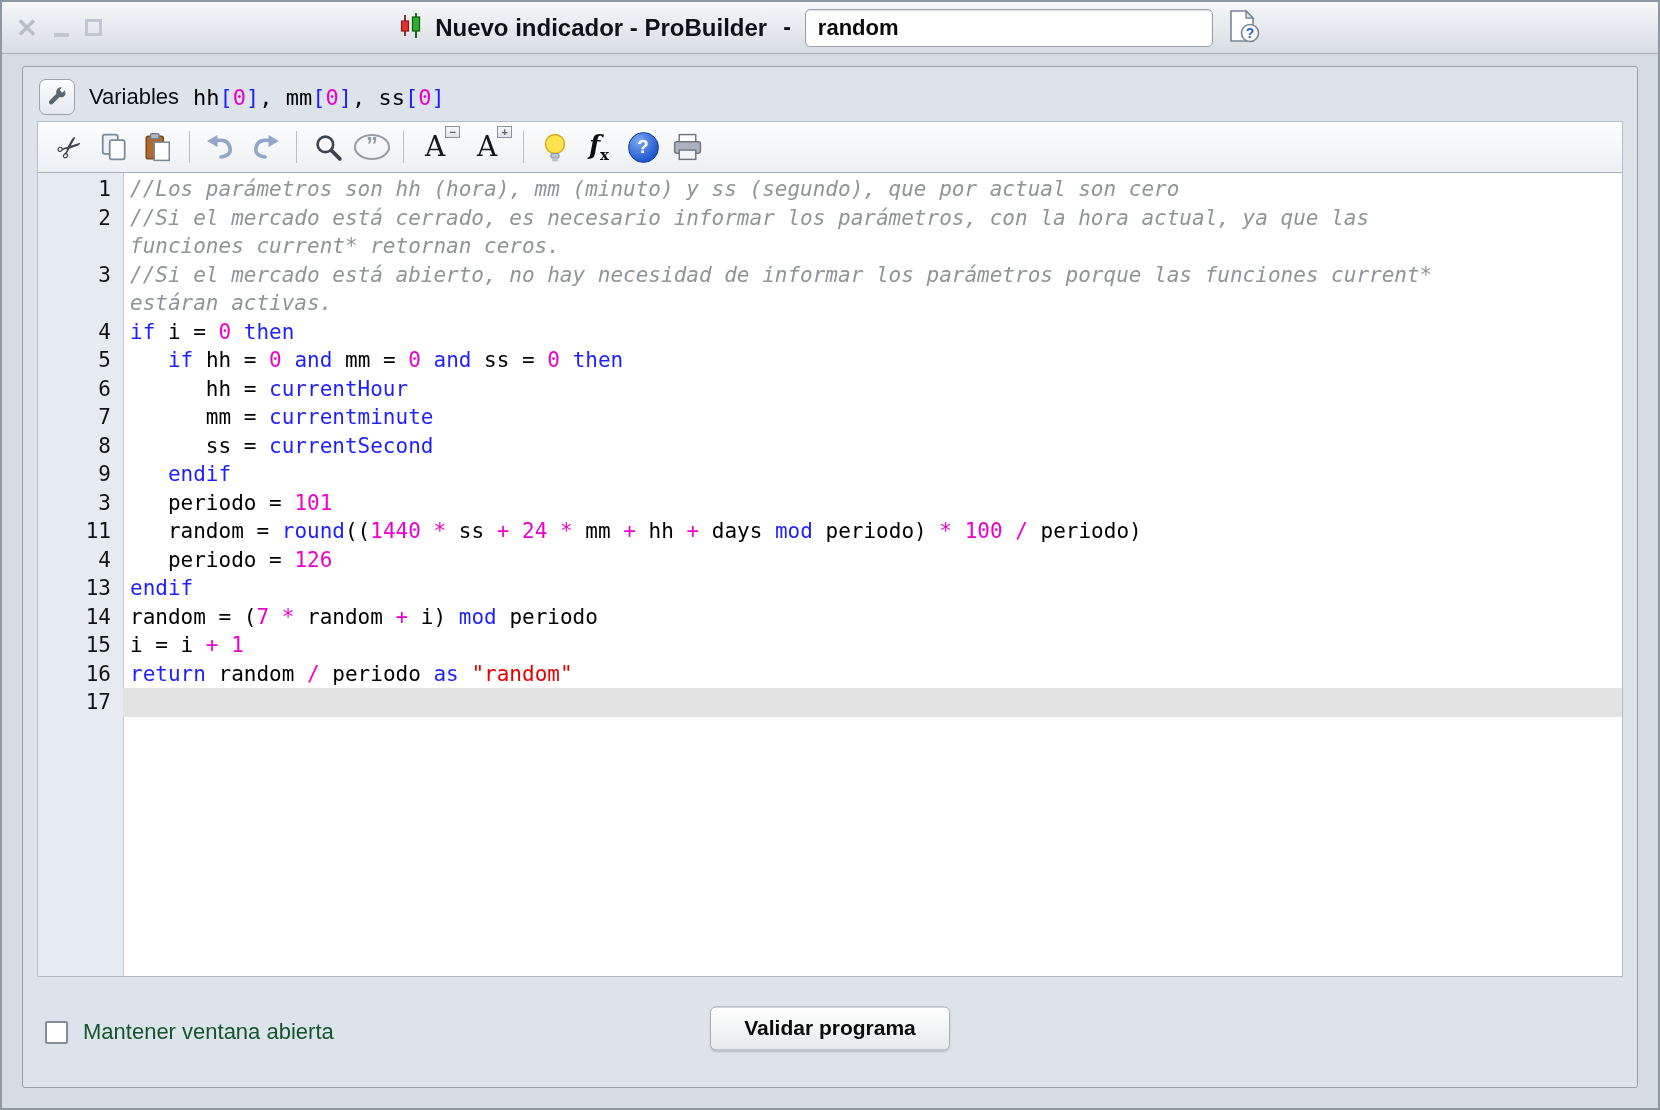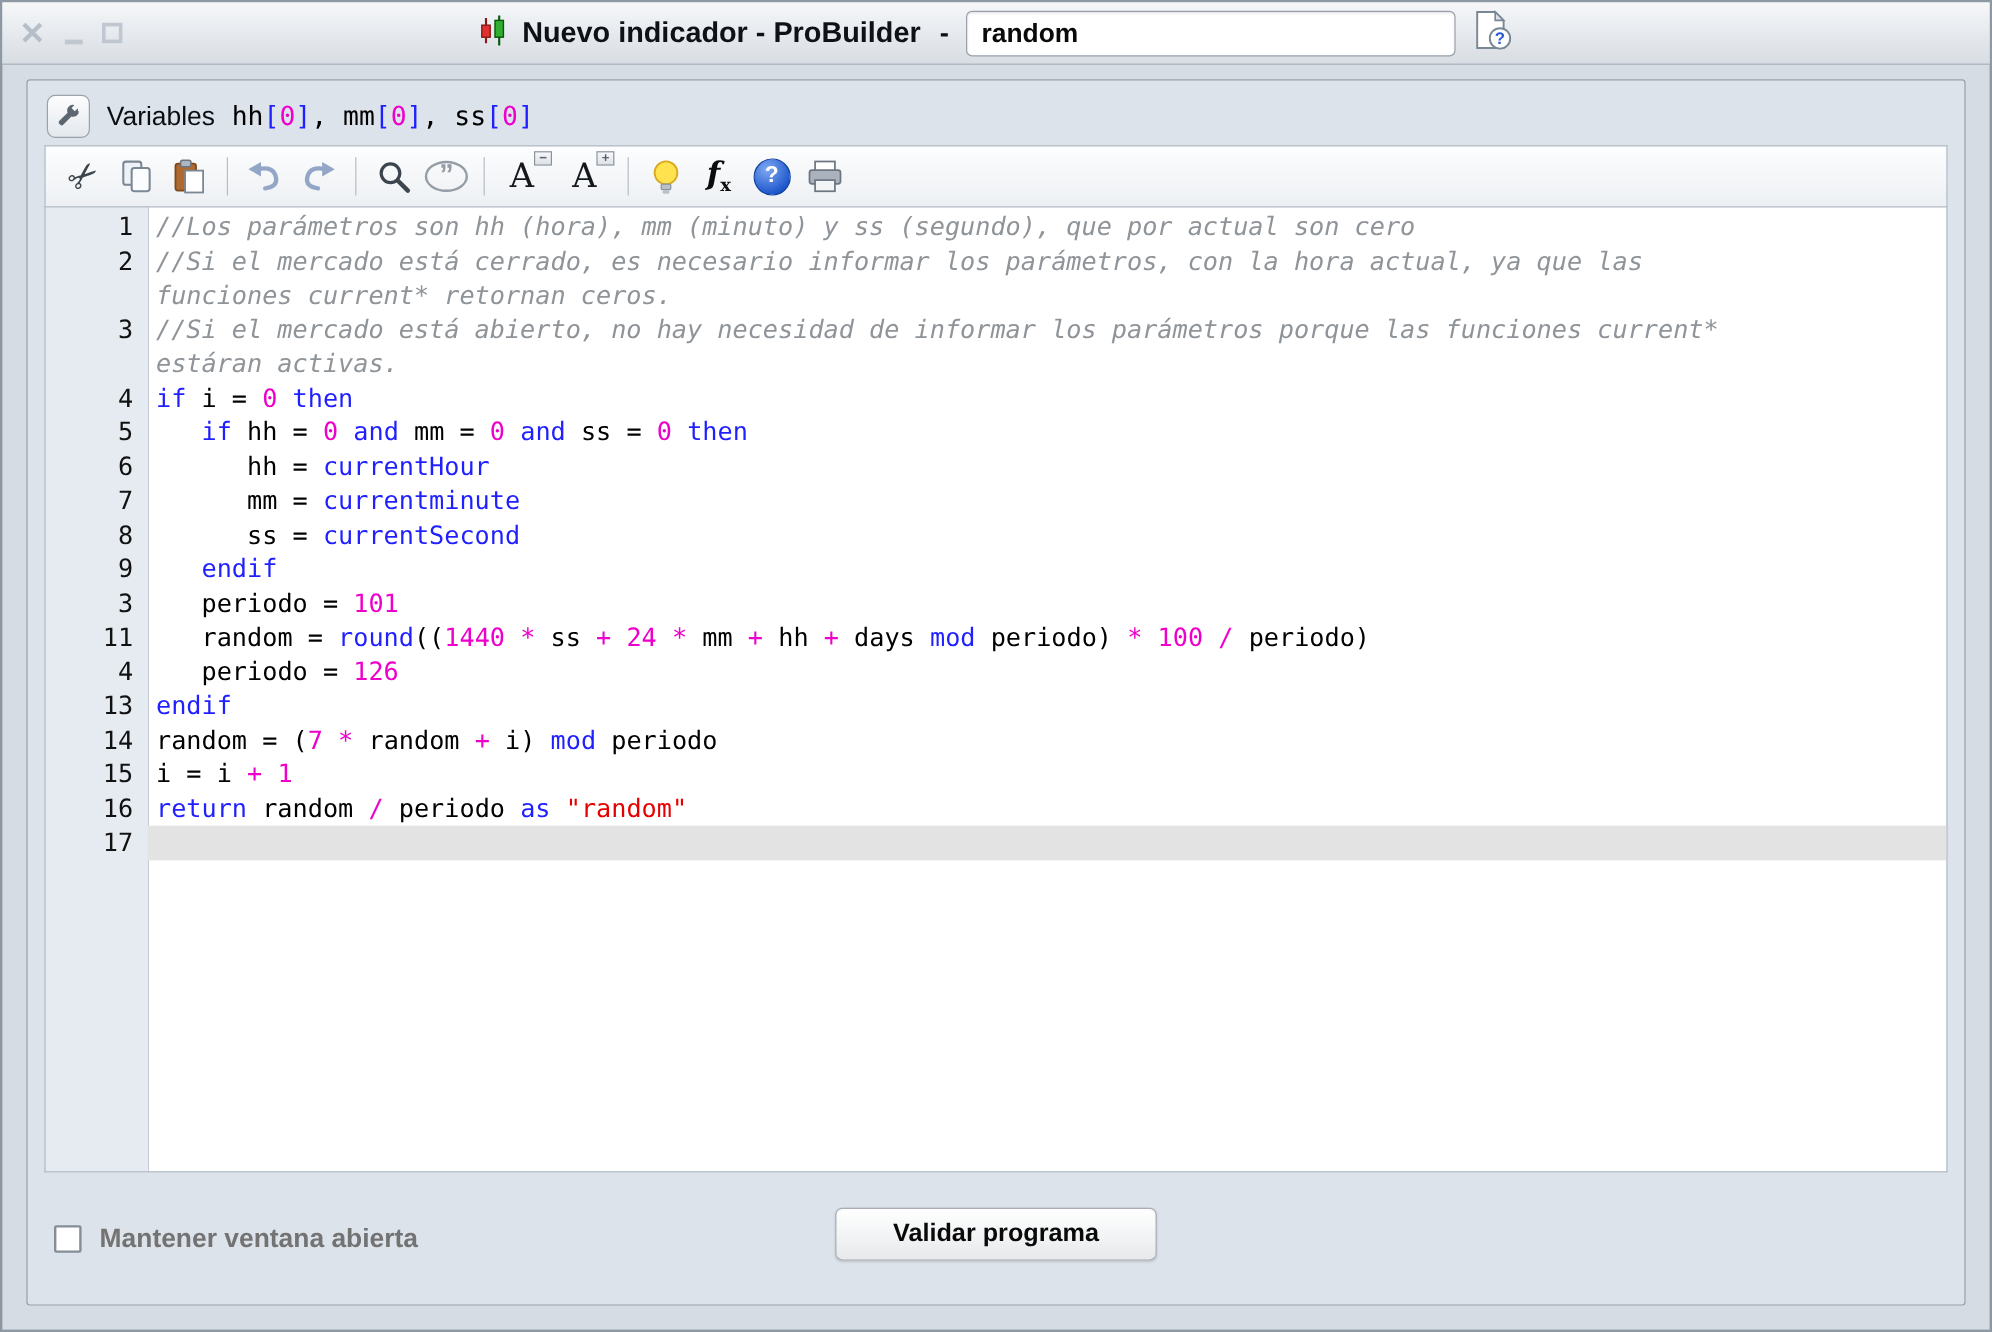--- a/index.html
+++ b/index.html
@@ -68,23 +68,23 @@
   .tok-plain { color:#000; }
   .tok-kw { color:#1f1fff; }
   .tok-num { color:#ee00cc; }
   .tok-comment { color:#8f9499; font-style:italic; }
   .tok-str { color:#e60000; }
 
   
   .footer { height:110px; flex:none; position:relative; display:flex; align-items:center; }
   .keep-open { display:flex; align-items:center; gap:15px; margin-left:8px; }
   .checkbox { width:23px; height:23px; background:#fff; border:2px solid #858d97; border-radius:2px; }
-  .keep-label { font-size:22px; font-weight:bold; color:#737373; }
+  .keep-label { font-size:22px; font-weight:normal; color:#14532d; }
   .validate-btn { position:absolute; left:50%; top:50%; transform:translate(-50%,-58%);
-                  width:268px; height:44px; border:1px solid #a9aeb4; border-radius:6px;
+                  width:240px; height:44px; border:1px solid #a9aeb4; border-radius:6px;
                   background:linear-gradient(#ffffff,#e7e9eb);
                   font:bold 21px "Liberation Sans",sans-serif; color:#0a0a0a;
                   box-shadow:0 1px 2px rgba(0,0,0,.15); }
 </style>
 </head>
 <body>
 
 <div class="window">
 
   <div class="titlebar">

